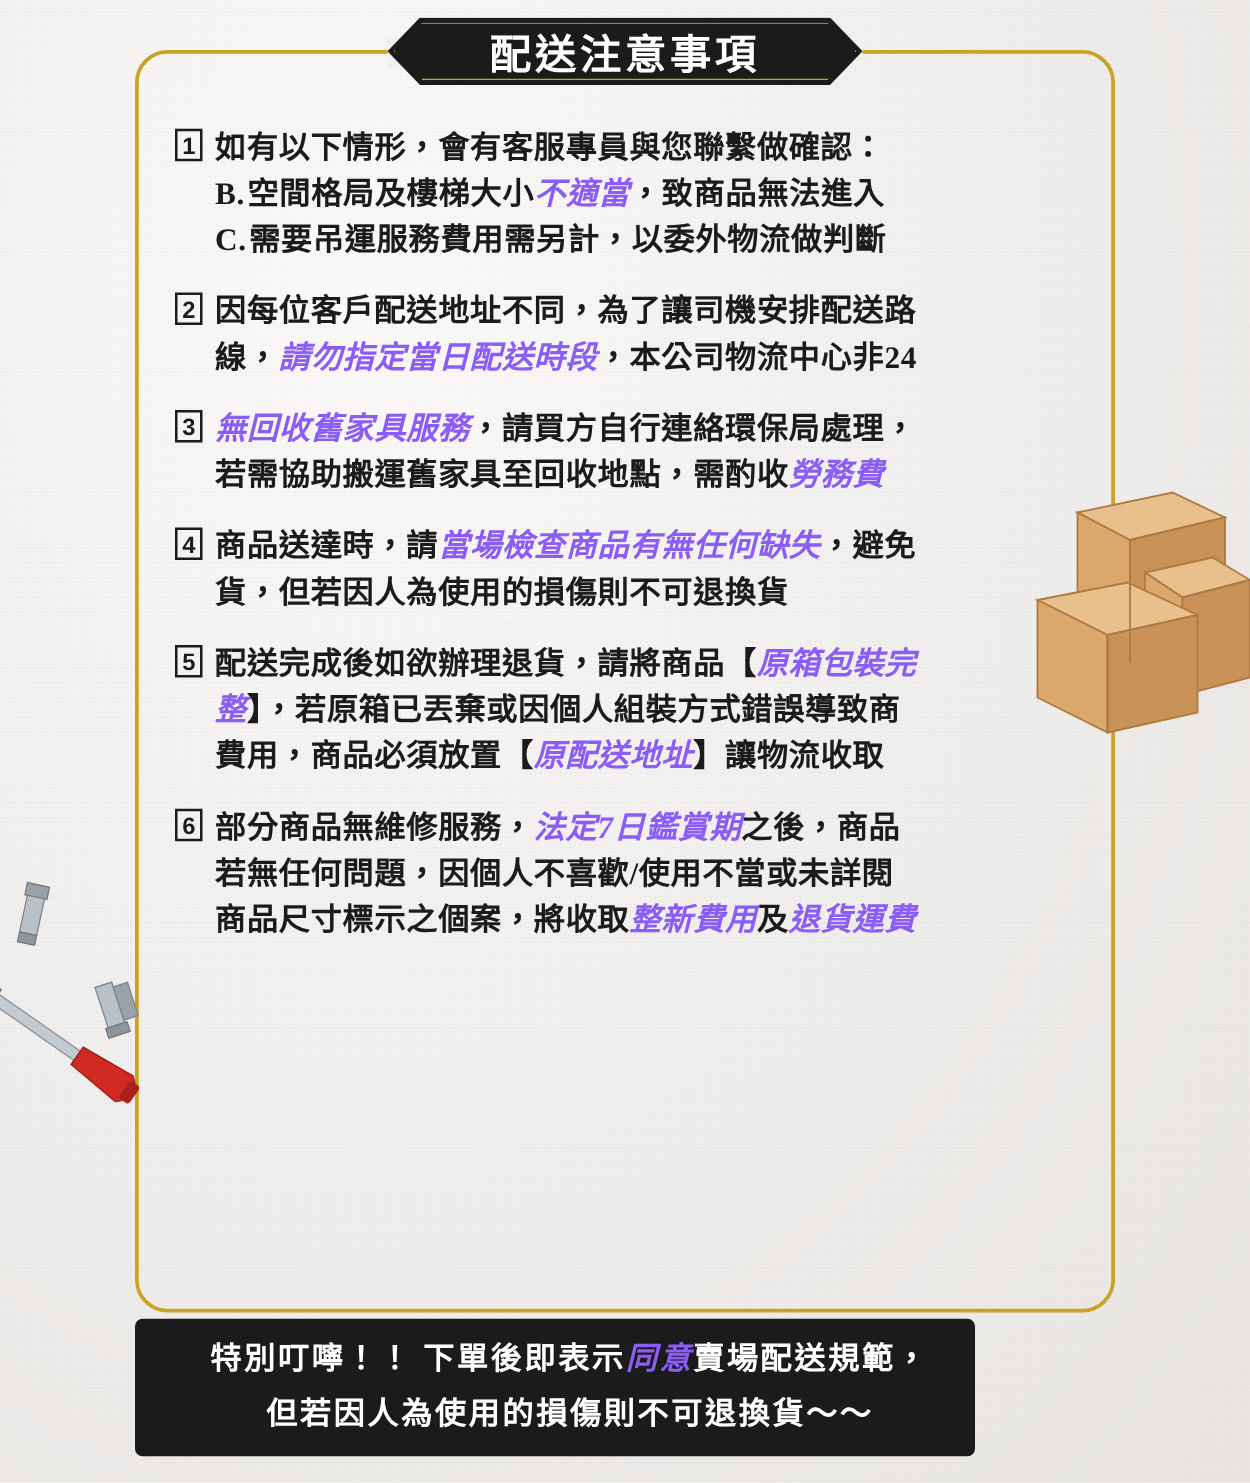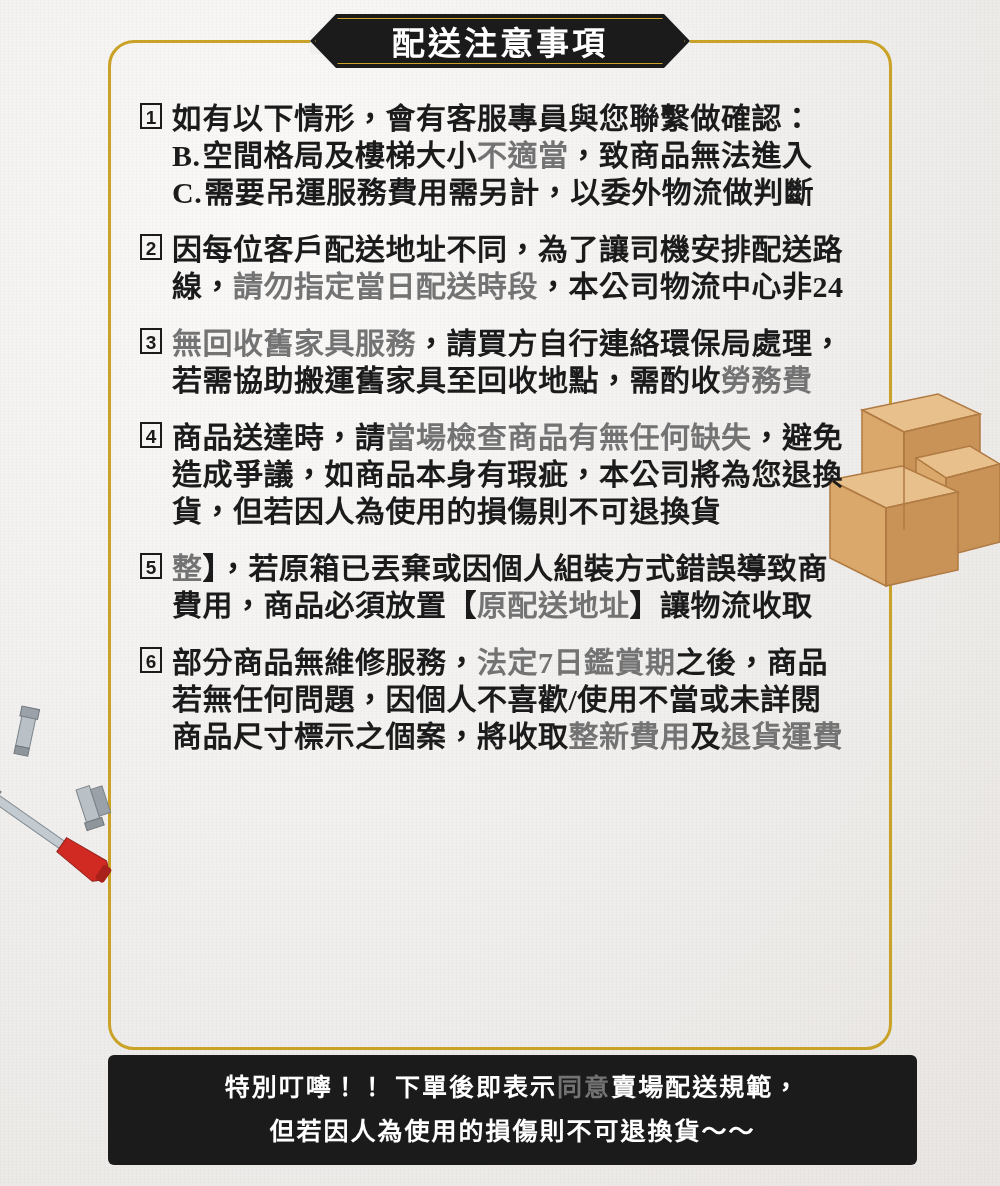--- a/index.html
+++ b/index.html
@@ -101,50 +101,51 @@
     font-size: 19px;
     line-height: 25px;
     text-align: center;
     box-sizing: border-box;
     margin-right: 10px;
     margin-top: 3px;
     background: transparent;
   }
   .lines {
     flex: 1 1 auto;
-    font-size: 30px;
+    font-size: 25px;
     line-height: 37px;
     color: #1b1b1b;
     font-weight: bold;
     letter-spacing: 0.5px;
   }
   .sub {
     display: block;
     white-space: nowrap;
   }
   .sub .lbl {
     font-family: "Liberation Serif", serif;
     margin-right: 2px;
   }
-  .red { color: #737373; }
+  .red { color: #8b5cf6; font-style: italic; }
 
   .footer {
     position: absolute;
     left: 108px;
     top: 1055px;
-    width: 809px;
+    width: 648px;
     height: 110px;
     background: #1b1b1b;
     border-radius: 6px;
     color: #ffffff;
     display: flex;
     flex-direction: column;
     align-items: center;
     justify-content: center;
     z-index: 4;
+    padding-left: 24px;
   }
   .footer .l1, .footer .l2 {
     font-size: 25px;
     font-weight: bold;
     letter-spacing: 2px;
     line-height: 44px;
     white-space: nowrap;
   }
 
   
@@ -246,27 +247,27 @@
       <div class="num">3</div>
       <div class="lines">
         <div class="sub"><span class="red">無回收舊家具服務</span><span>，請買方自行連絡環保局處理，</span></div>
         <div class="sub"><span>若需協助搬運舊家具至回收地點，需酌收</span><span class="red">勞務費</span></div>
       </div>
     </div>
     <div class="item">
       <div class="num">4</div>
       <div class="lines">
         <div class="sub"><span>商品送達時，請</span><span class="red">當場檢查商品有無任何缺失</span><span>，避免</span></div>
-        <div class="sub"><span>造成爭議，如商品本身有瑕疵，本公司將為您退換</span></div>
         <div class="sub"><span>貨，但若因人為使用的損傷則不可退換貨</span></div>
       </div>
     </div>
     <div class="item">
       <div class="num">5</div>
       <div class="lines">
+        <div class="sub"><span>配送完成後如欲辦理退貨，請將商品【</span><span class="red">原箱包裝完</span></div>
         <div class="sub"><span class="red">整</span><span>】，若原箱已丟棄或因個人組裝方式錯誤導致商</span></div>
         <div class="sub"><span>費用，商品必須放置【</span><span class="red">原配送地址</span><span>】讓物流收取</span></div>
       </div>
     </div>
     <div class="item">
       <div class="num">6</div>
       <div class="lines">
         <div class="sub"><span>部分商品無維修服務，</span><span class="red">法定7日鑑賞期</span><span>之後，商品</span></div>
         <div class="sub"><span>若無任何問題，因個人不喜歡/使用不當或未詳閱</span></div>
         <div class="sub"><span>商品尺寸標示之個案，將收取</span><span class="red">整新費用</span><span>及</span><span class="red">退貨運費</span></div>

